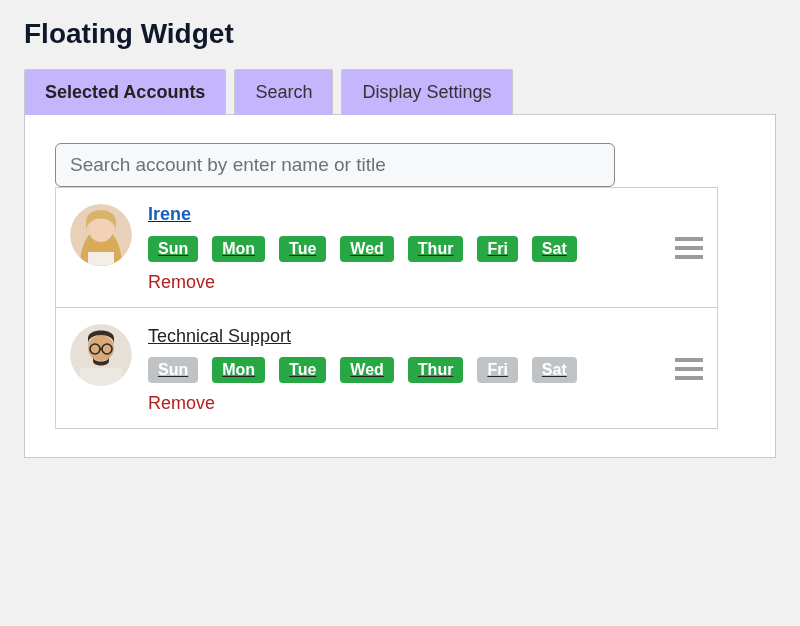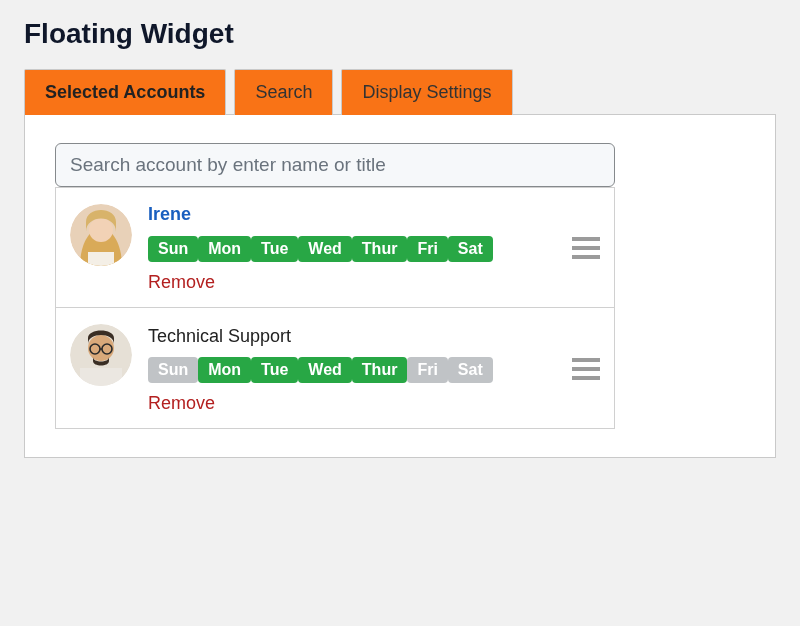--- a/index.html
+++ b/index.html
@@ -20,21 +20,21 @@
     font-weight: 600;
     margin: 6px 0 18px 0;
     color: #0f172a;
   }
   .tabs-bar {
     display: flex;
     align-items: flex-end;
     border-bottom: 1px solid #c9c9c9;
   }
   .tab {
-    background: #f97316;
+    background: #c4b5fd;
     border: 1px solid #c9c9c9;
     border-bottom: none;
     padding: 12px 20px;
     font-size: 18px;
     font-weight: 700;
     color: #222;
     margin-right: 8px;
     cursor: pointer;
     position: relative;
     top: 1px;
@@ -43,40 +43,41 @@
   }
   .tab.inactive {
     font-weight: 500;
     color: #333;
   }
   .panel {
     background: #fff;
     border: 1px solid #c9c9c9;
     border-top: none;
     padding: 28px 30px 28px 30px;
+    text-decoration: underline;
   }
   .search-input {
     width: 560px;
     max-width: 100%;
     padding: 10px 14px;
     font-size: 19px;
     color: #6a737d;
     background: #f6f8fa;
     border: 1px solid #85898c;
     border-radius: 6px;
     outline: none;
   }
   .search-input::placeholder { color: #6a737d; }
   .section-label {
     font-size: 19px;
     font-weight: 700;
     margin: 26px 0 8px 0;
   }
   .accounts-list {
-    width: 560px;
+    width: 663px;
     max-width: 100%;
     border: 1px solid #d0d0d0;
   }
   .account-row {
     display: flex;
     align-items: flex-start;
     padding: 16px 14px 14px 14px;
     gap: 16px;
   }
   .account-row + .account-row {
@@ -99,21 +100,21 @@
     line-height: 1.2;
   }
   .acct-title {
     font-size: 18px;
     color: #222;
     margin-top: 2px;
   }
   .day-badges {
     display: flex;
     flex-wrap: wrap;
-    gap: 0;
+    gap: 14px;
     margin-top: 10px;
   }
   .day {
     display: inline-flex;
     align-items: center;
     justify-content: center;
     padding: 4px 10px;
     border-radius: 4px;
     font-size: 16px;
     font-weight: 600;

